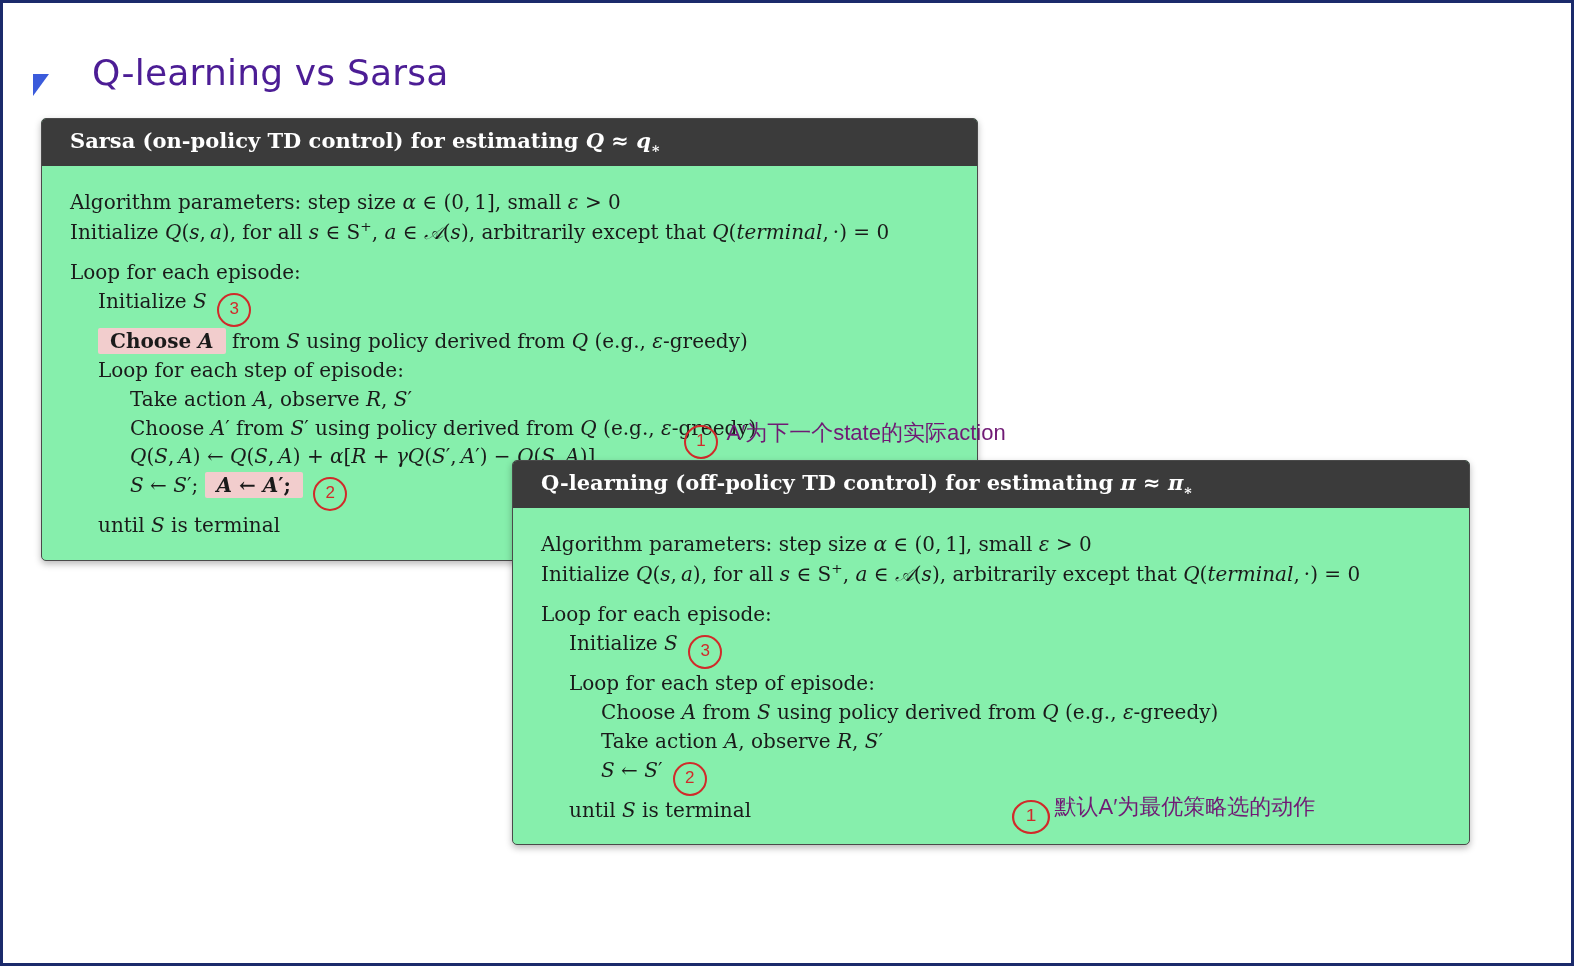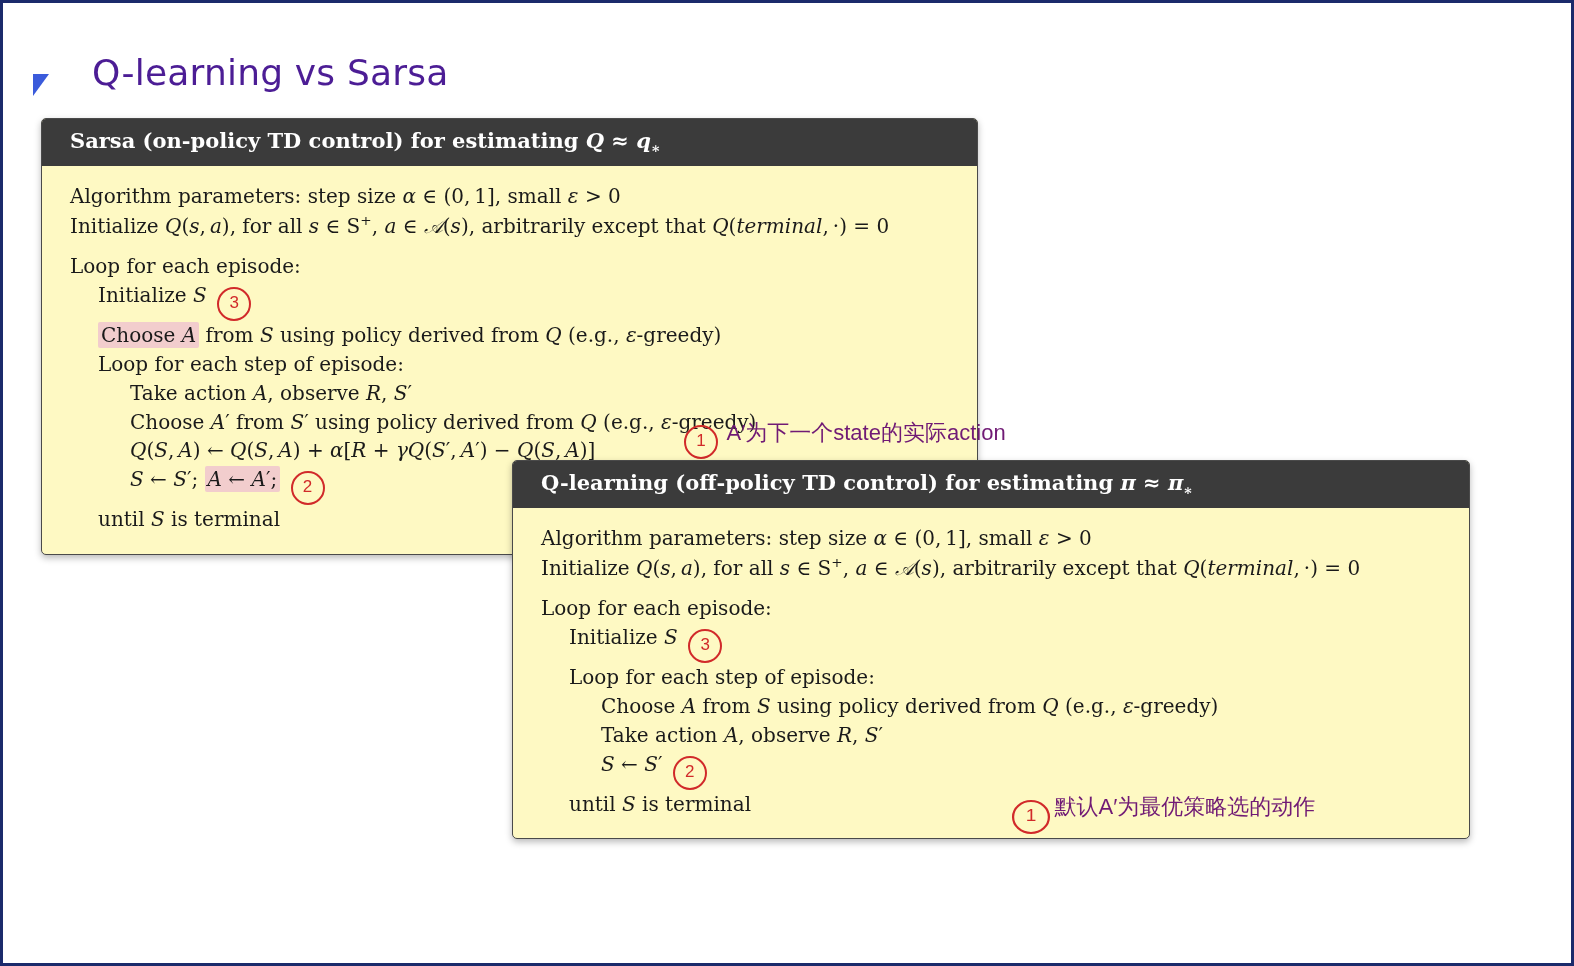--- a/index.html
+++ b/index.html
@@ -61,61 +61,63 @@
     color: #4c1d95;
     font-family: "DejaVu Sans", sans-serif;
     font-weight: 400;
     letter-spacing: 0.2px;
     white-space: nowrap;
   }
 
   
   .algo-box {
     position: absolute;
-    background: #fef9c3;
+    background: #86efac;
     border: 1px solid #4a4a4a;
     border-radius: 5px;
     box-shadow: 0 3px 7px rgba(0,0,0,0.28);
     font-family: "DejaVu Serif", serif;
   }
   .algo-header {
     background: #3b3b3b;
     color: #ffffff;
     font-weight: bold;
     border-radius: 4px 4px 0 0;
     padding: 9px 0 10px 28px;
     font-size: 21px;
     white-space: nowrap;
     font-family: "DejaVu Serif", serif;
   }
   .algo-body {
     padding: 16px 20px 20px 28px;
     color: #1a1a1a;
     font-size: 20px;
     line-height: 1.44;
+    margin-top: 6px;
   }
   .algo-body .line {
     white-space: nowrap;
     position: relative;
   }
   .gap {
     height: 12px;
   }
   .ind1 { padding-left: 28px; }
   .ind2 { padding-left: 60px; }
 
   
   i.m { font-style: italic; font-family: "DejaVu Serif", serif; }
   .mono-ital { }
   .sup { font-size: 0.68em; vertical-align: super; }
   .sub { font-size: 0.68em; vertical-align: sub; }
   .hl {
     background: #f2cdcd;
-    padding: 1px 3px;
+    padding: 1px 12px;
     border-radius: 2px;
+    font-weight: bold;
   }
   .cal { font-family: "DejaVu Serif", serif; font-style: italic; }
 
   
   .circ {
     display: inline-block;
     width: 30px;
     height: 30px;
     line-height: 28px;
     text-align: center;

